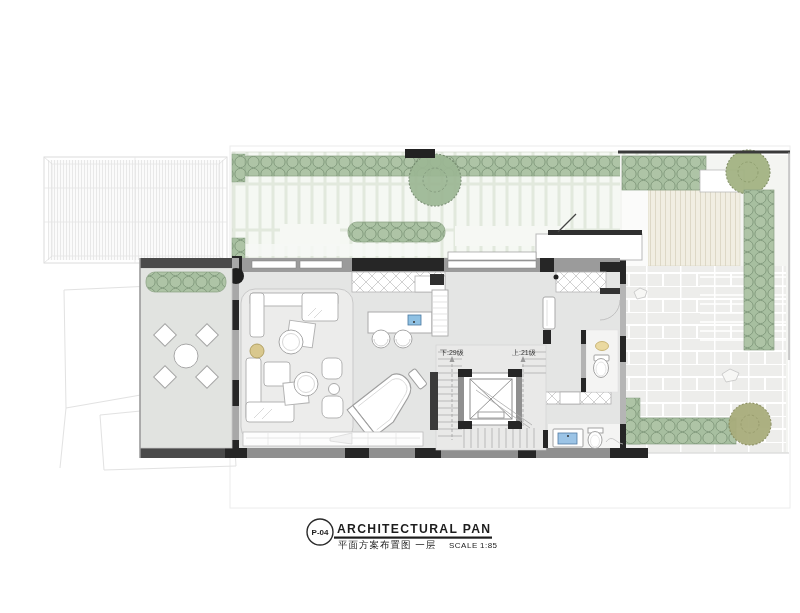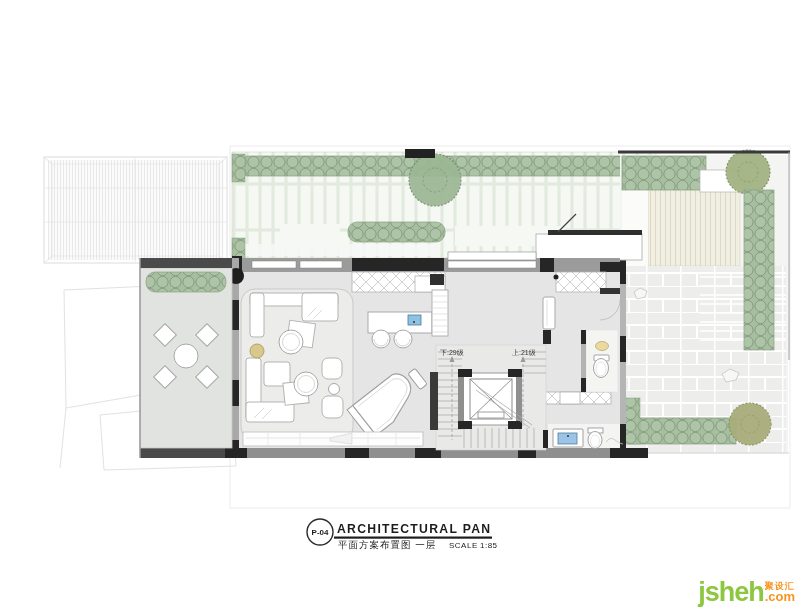--- a/index.html
+++ b/index.html
@@ -288,20 +288,13 @@
     <circle cx="320" cy="532" r="13" fill="none" stroke="#2b2b2b" stroke-width="1.4"></circle>
     <text class="t-pnum" x="320" y="535" font-size="8" text-anchor="middle">P-04</text>
     <text class="t-en" x="337" y="533" font-size="12.2">ARCHITECTURAL PAN</text>
     <rect x="334" y="536.5" width="158" height="2.2" fill="#1d1d1d"></rect>
     <text class="t-cn" x="338" y="548" font-size="9.5">平面方案布置图  一层</text>
     <text class="t-scale" x="449" y="548" font-size="8">SCALE</text>
     <text class="t-scale" x="480" y="548" font-size="8">1:85</text>
   </g>
 </svg>
 
-<div class="watermark">
-  <span class="wm-brand">jsheh</span>
-  <span class="wm-right">
-    <span class="wm-cn">聚设汇</span>
-    <span class="wm-tld">.com</span>
-  </span>
 </div>
-</div>
 
 </body></html>

